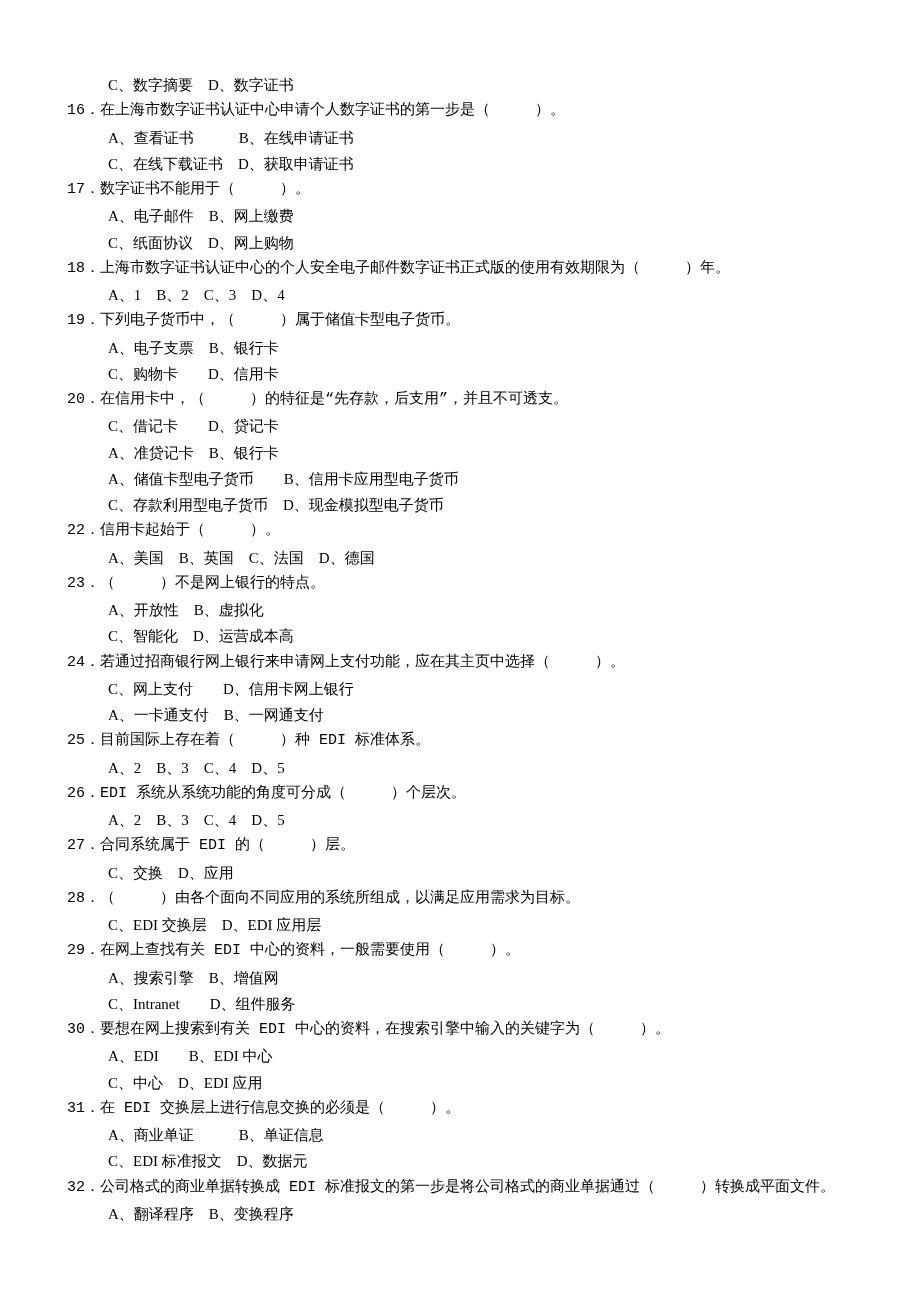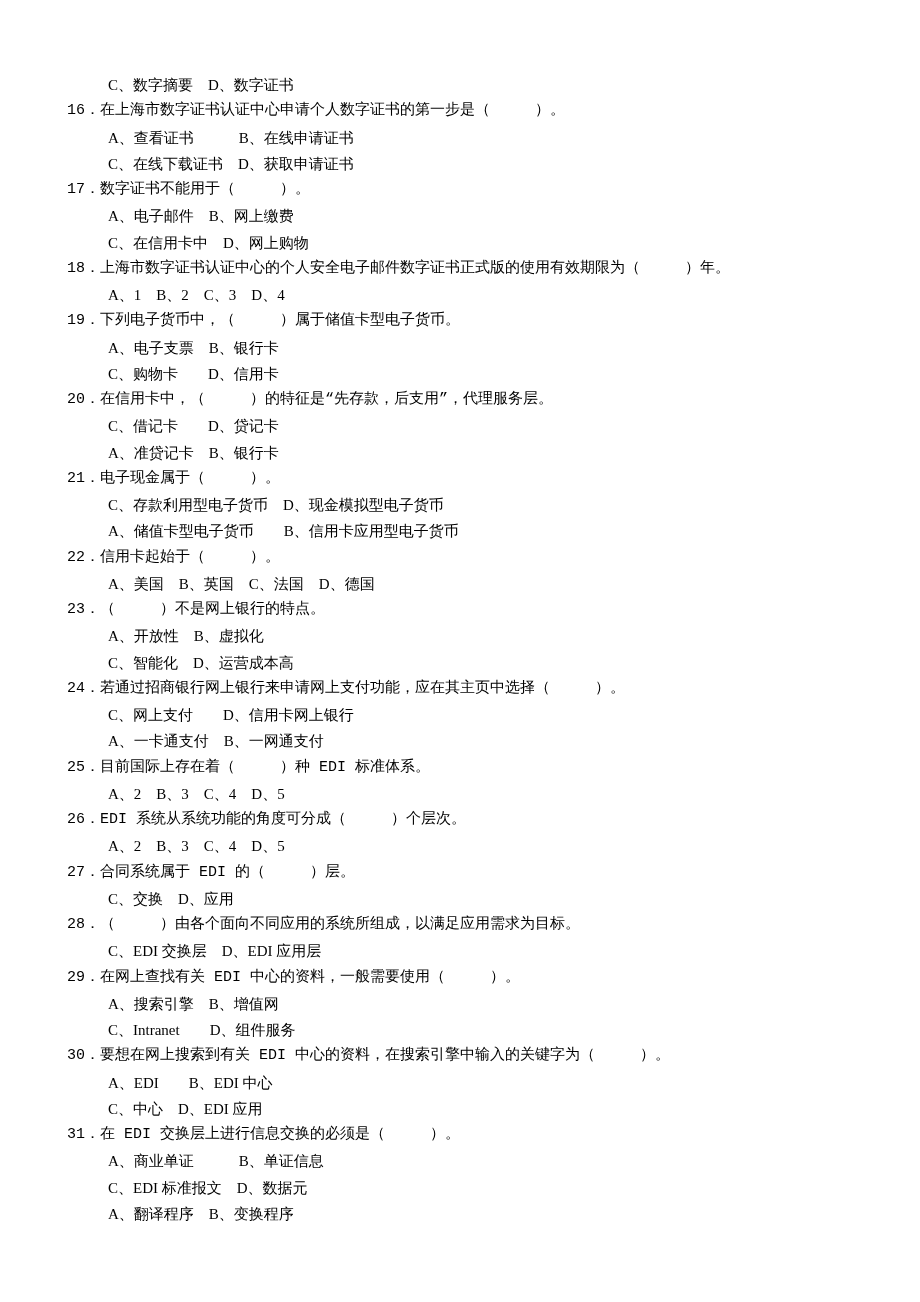--- a/index.html
+++ b/index.html
@@ -41,44 +41,43 @@
 
 <div>
   <div class="q indent15"><span class="num">16．</span><span>在上海市数字证书认证中心申请个人数字证书的第一步是（　　　）。</span></div>
   <div class="opts">A、查看证书　　　B、在线申请证书</div>
   <div class="opts">C、在线下载证书　D、获取申请证书</div>
 </div>
 
 <div>
   <div class="q indent15"><span class="num">17．</span><span>数字证书不能用于（　　　）。</span></div>
   <div class="opts">A、电子邮件　B、网上缴费</div>
-  <div class="opts">C、在信用卡中　D、网上购物</div>
+  <div class="opts">C、纸面协议　D、网上购物</div>
 </div>
 
 <div>
   <div class="q indent15"><span class="num">18．</span><span>上海市数字证书认证中心的个人安全电子邮件数字证书正式版的使用有效期限为（　　　）年。</span></div>
   <div class="opts">A、1　B、2　C、3　D、4</div>
 </div>
 
 <div>
   <div class="q indent15"><span class="num">19．</span><span>下列电子货币中，（　　　）属于储值卡型电子货币。</span></div>
   <div class="opts">A、电子支票　B、银行卡</div>
   <div class="opts">C、购物卡　　D、信用卡</div>
 </div>
 
 <div>
-  <div class="q indent15"><span class="num">20．</span><span>在信用卡中，（　　　）的特征是“先存款，后支用”，代理服务层。</span></div>
+  <div class="q indent15"><span class="num">20．</span><span>在信用卡中，（　　　）的特征是“先存款，后支用”，并且不可透支。</span></div>
   <div class="opts">C、借记卡　　D、贷记卡</div>
   <div class="opts">A、准贷记卡　B、银行卡</div>
 </div>
 
 <div>
-  <div class="q indent15"><span class="num">21．</span><span>电子现金属于（　　　）。</span></div>
+  <div class="opts">A、储值卡型电子货币　　B、信用卡应用型电子货币</div>
   <div class="opts">C、存款利用型电子货币　D、现金模拟型电子货币</div>
-  <div class="opts">A、储值卡型电子货币　　B、信用卡应用型电子货币</div>
 </div>
 
 <div>
   <div class="q indent15"><span class="num">22．</span><span>信用卡起始于（　　　）。</span></div>
   <div class="opts">A、美国　B、英国　C、法国　D、德国</div>
 </div>
 
 <div>
   <div class="q indent15"><span class="num">23．</span><span>（　　　）不是网上银行的特点。</span></div>
   <div class="opts">A、开放性　B、虚拟化</div>
@@ -123,14 +122,15 @@
   <div class="opts">C、中心　D、EDI 应用</div>
 </div>
 
 <div>
   <div class="q indent15"><span class="num">31．</span><span>在 EDI 交换层上进行信息交换的必须是（　　　）。</span></div>
   <div class="opts">A、商业单证　　　B、单证信息</div>
   <div class="opts">C、EDI 标准报文　D、数据元</div>
 </div>
 
 <div>
+  <div class="q indent15"><span class="num">32．</span><span>公司格式的商业单据转换成 EDI 标准报文的第一步是将公司格式的商业单据通过（　　　）转换成平面文件。</span></div>
   <div class="opts">A、翻译程序　B、变换程序</div>
 </div>
 
 </body></html>

